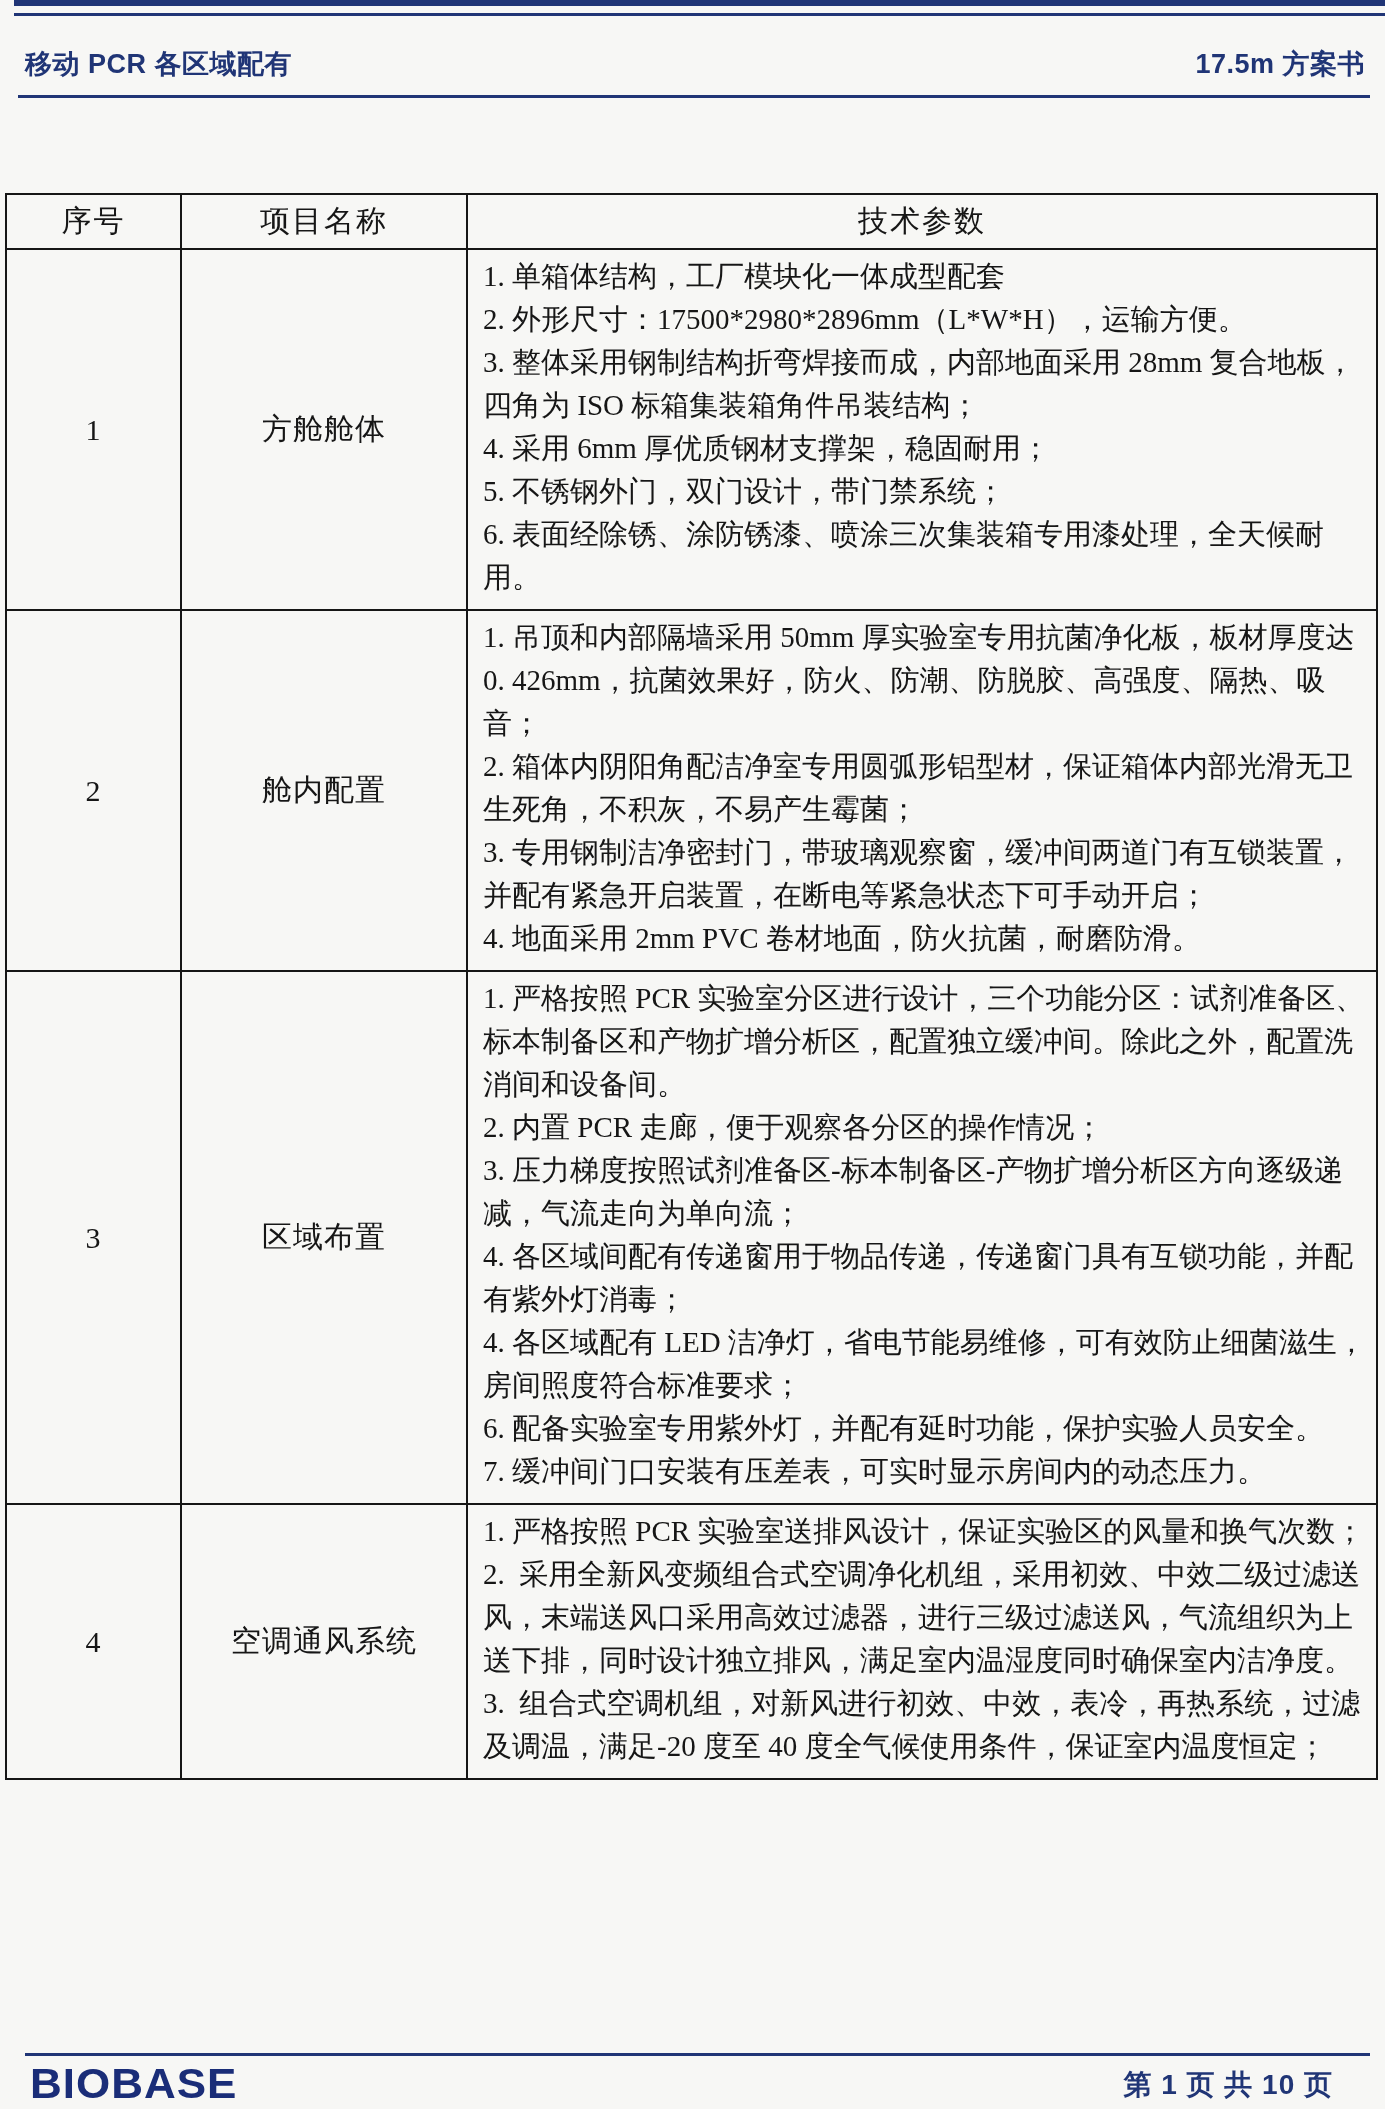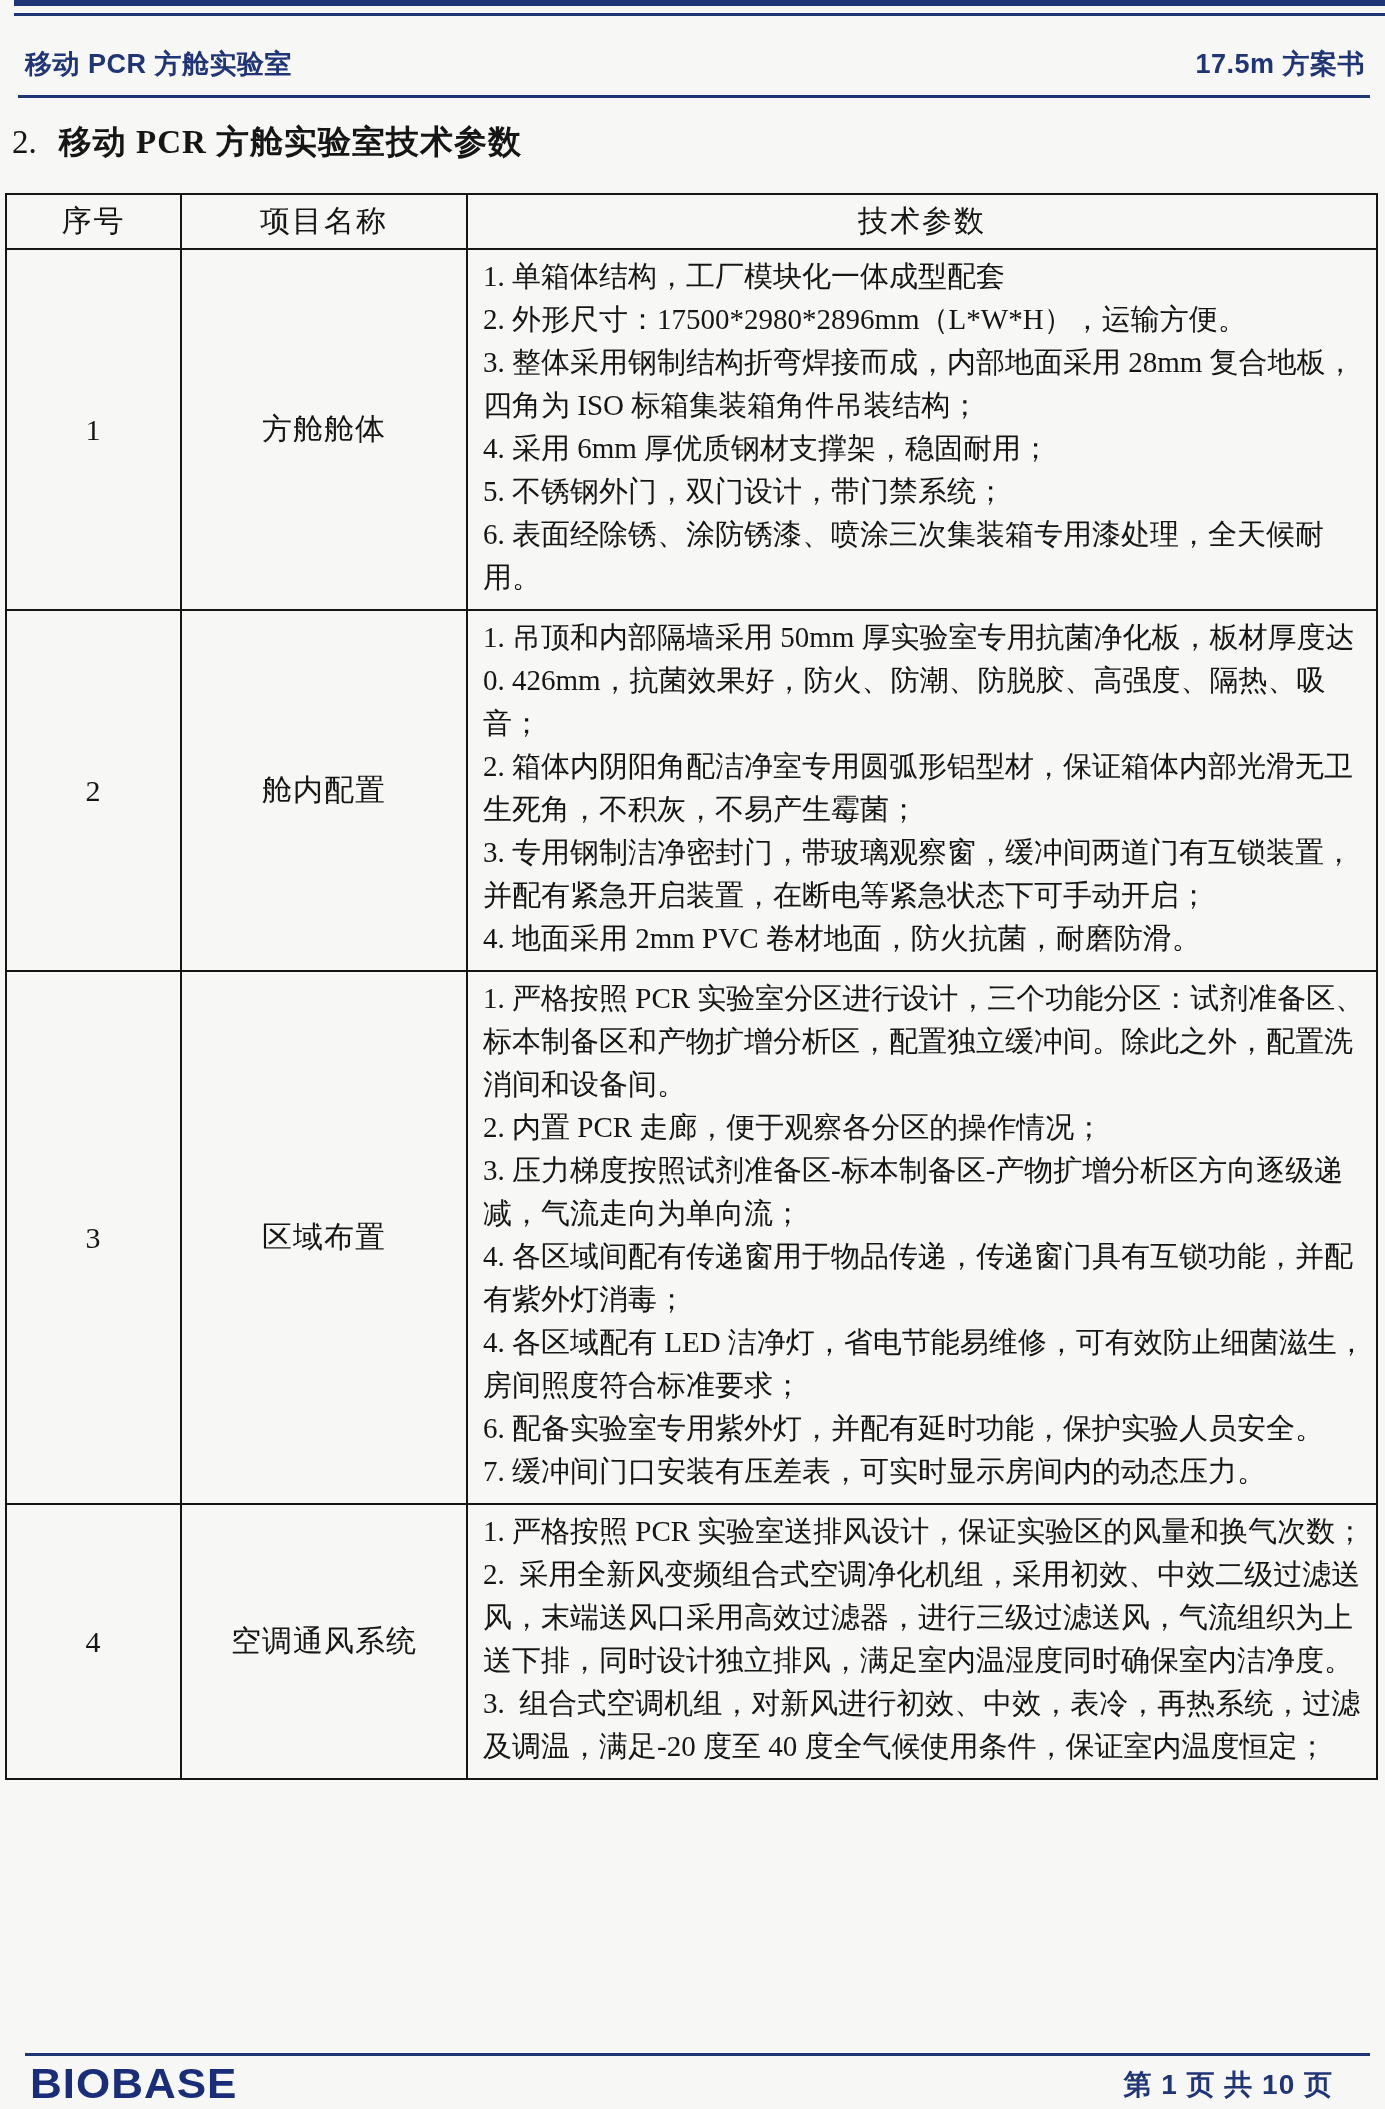--- a/index.html
+++ b/index.html
@@ -69,28 +69,25 @@
 </style>
 </head>
 <body>
 
 <div class="page">
 
   <div class="rule-top-thick"></div>
   <div class="rule-top-thin"></div>
 
   <div class="hdr">
-    <span>移动 PCR 方舱实验室</span>
+    <span>移动 PCR 各区域配有</span>
     <span>17.5m 方案书</span>
   </div>
   <div class="hdr-rule"></div>
 
-  <div class="title">
-    <span class="num">2.</span><span class="txt">移动 PCR 方舱实验室技术参数</span>
-  </div>
 
   <table class="spec">
     <colgroup>
         <col class="c1">
         <col class="c2">
         <col class="c3">
       </colgroup>
     <thead>
       <tr>
         <th>序号</th>

